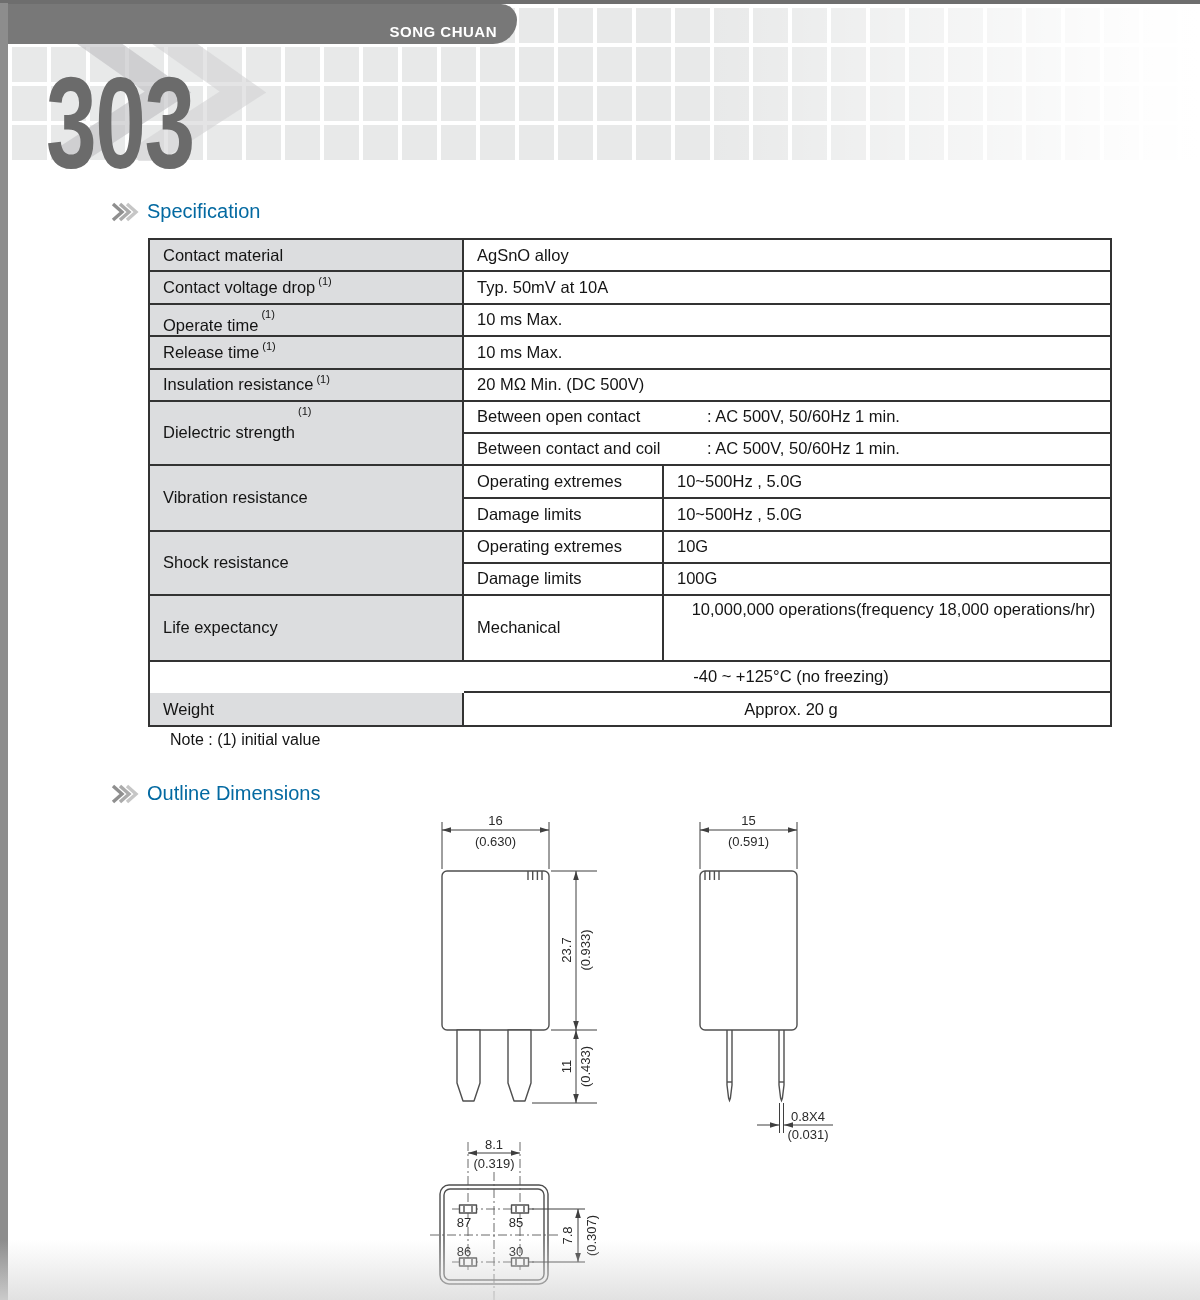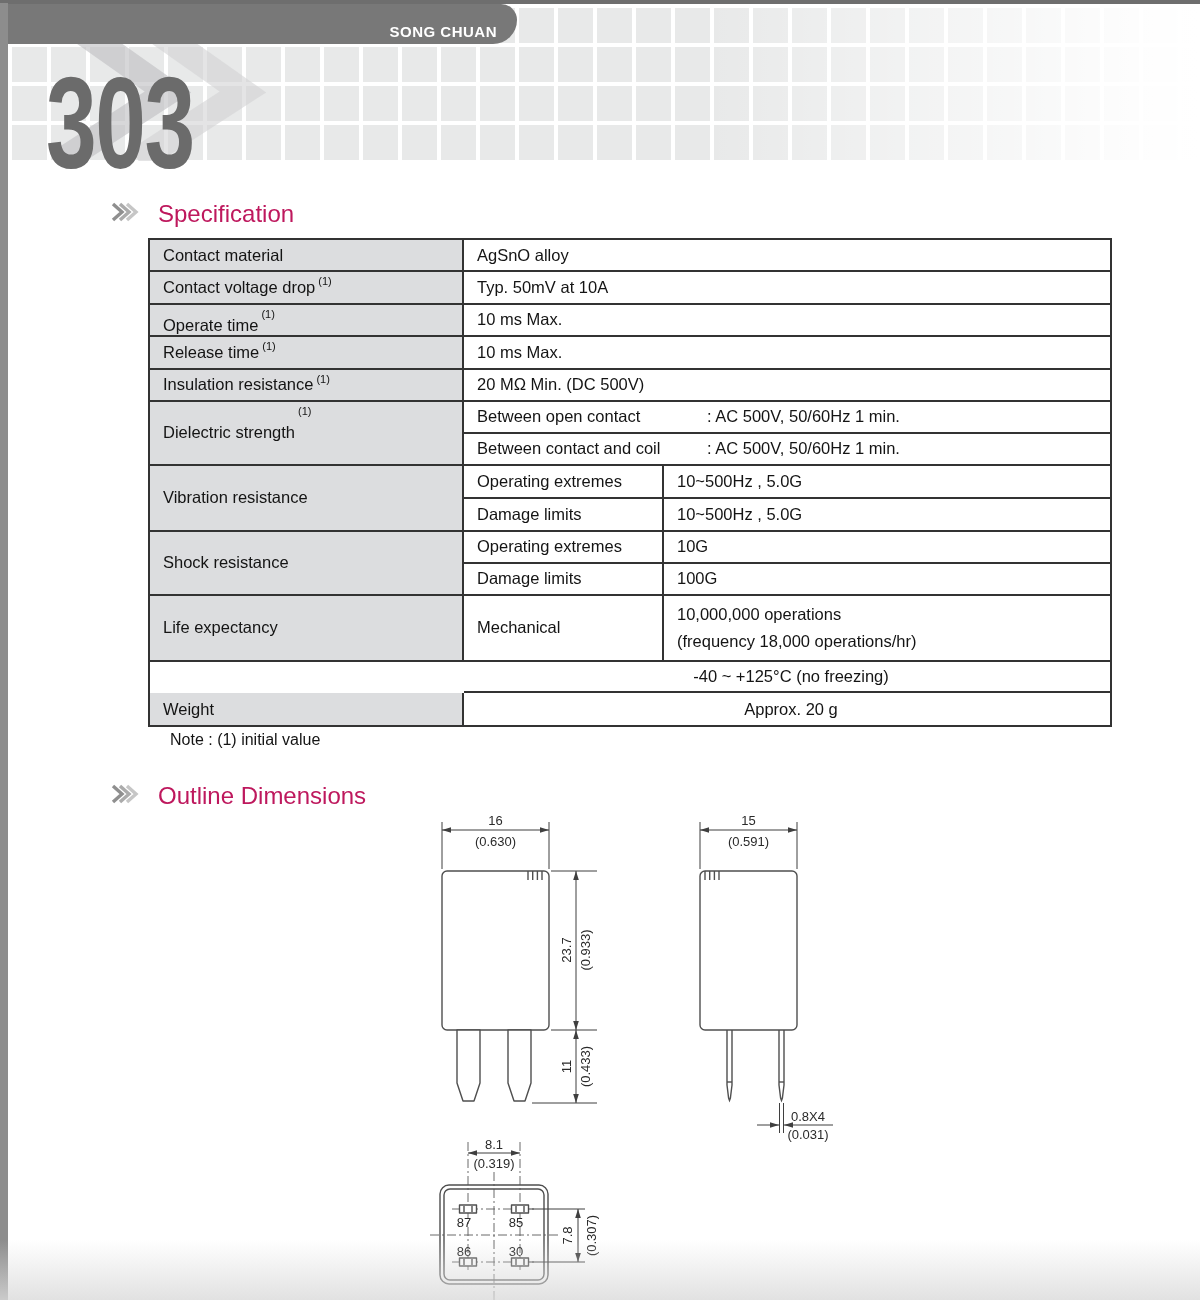--- a/index.html
+++ b/index.html
@@ -15,35 +15,35 @@
       repeating-linear-gradient(to bottom, #ffffff 0 4px, rgba(255,255,255,0) 4px 39px);}
   .deco{position:absolute;left:8px;top:4px;}
   .brand-bar{position:absolute;left:8px;top:4px;width:509px;height:40px;background:#787878;
     border-radius:0 16px 24px 0;display:flex;justify-content:flex-end;align-items:flex-end;
     padding:0 20px 4px 0;box-sizing:border-box;}
   .brand-bar span{color:#fff;font-weight:bold;font-size:15px;letter-spacing:.5px;}
   .model{position:absolute;left:46px;top:58px;font-size:130px;font-weight:bold;color:#6b6b6b;
     line-height:1;transform:scaleX(.70);transform-origin:left top;letter-spacing:-2px;}
   
   .sec-icon{position:absolute;}
-  .sec-title{position:absolute;font-size:24px;color:#be185d;margin-left:11px;}
+  .sec-title{position:absolute;font-size:20px;color:#0369a1;}
   
   .spec-table{position:absolute;left:148px;top:238px;width:960px;display:grid;
     grid-template-columns:314px 200px 446px;
     grid-template-rows:32.4px 32.4px 32.4px 32.4px 32.4px 32px 32px 33px 33px 32px 32px 66px 31.4px 31.4px;
     border:2px solid #333;background:#fff;font-size:16.5px;}
   .c{display:flex;align-items:center;padding-left:13px;border-bottom:2px solid #333;box-sizing:border-box;min-width:0;}
   .hd{background:#dcdddf;border-right:2px solid #333;}
   .mid{border-right:2px solid #333;}
   .nb{border-bottom:none;}
   .span2{grid-column:2/4;}
   .center{justify-content:center;padding-left:8px;}
   .sup{font-size:11px;align-self:flex-start;margin:3px 0 0 3px;}
   .dn{width:230px;flex:none;}
-  .two-line{flex-direction:column;align-items:flex-start;justify-content:center;line-height:27px;}
+  .two-line{align-items:flex-start;justify-content:center;line-height:27px;}
   
   .note{position:absolute;left:170px;top:731px;font-size:16px;}
   
   .draw{position:absolute;left:400px;top:808px;}
   .draw .ol{stroke:#4f4f4f;stroke-width:1.4;fill:none;}
   .draw .fl{stroke:#4f4f4f;stroke-width:1.4;fill:#fff;stroke-linejoin:round;}
   .draw .dim{stroke:#3f3f3f;stroke-width:1;fill:none;}
   .draw .cl{stroke:#5a5a5a;stroke-width:.9;fill:none;stroke-dasharray:9 3 2 3;}
   .draw .ar{fill:#3f3f3f;stroke:none;}
   .draw text{font:13px "Liberation Sans","DejaVu Sans",sans-serif;fill:#2a2a2a;}

